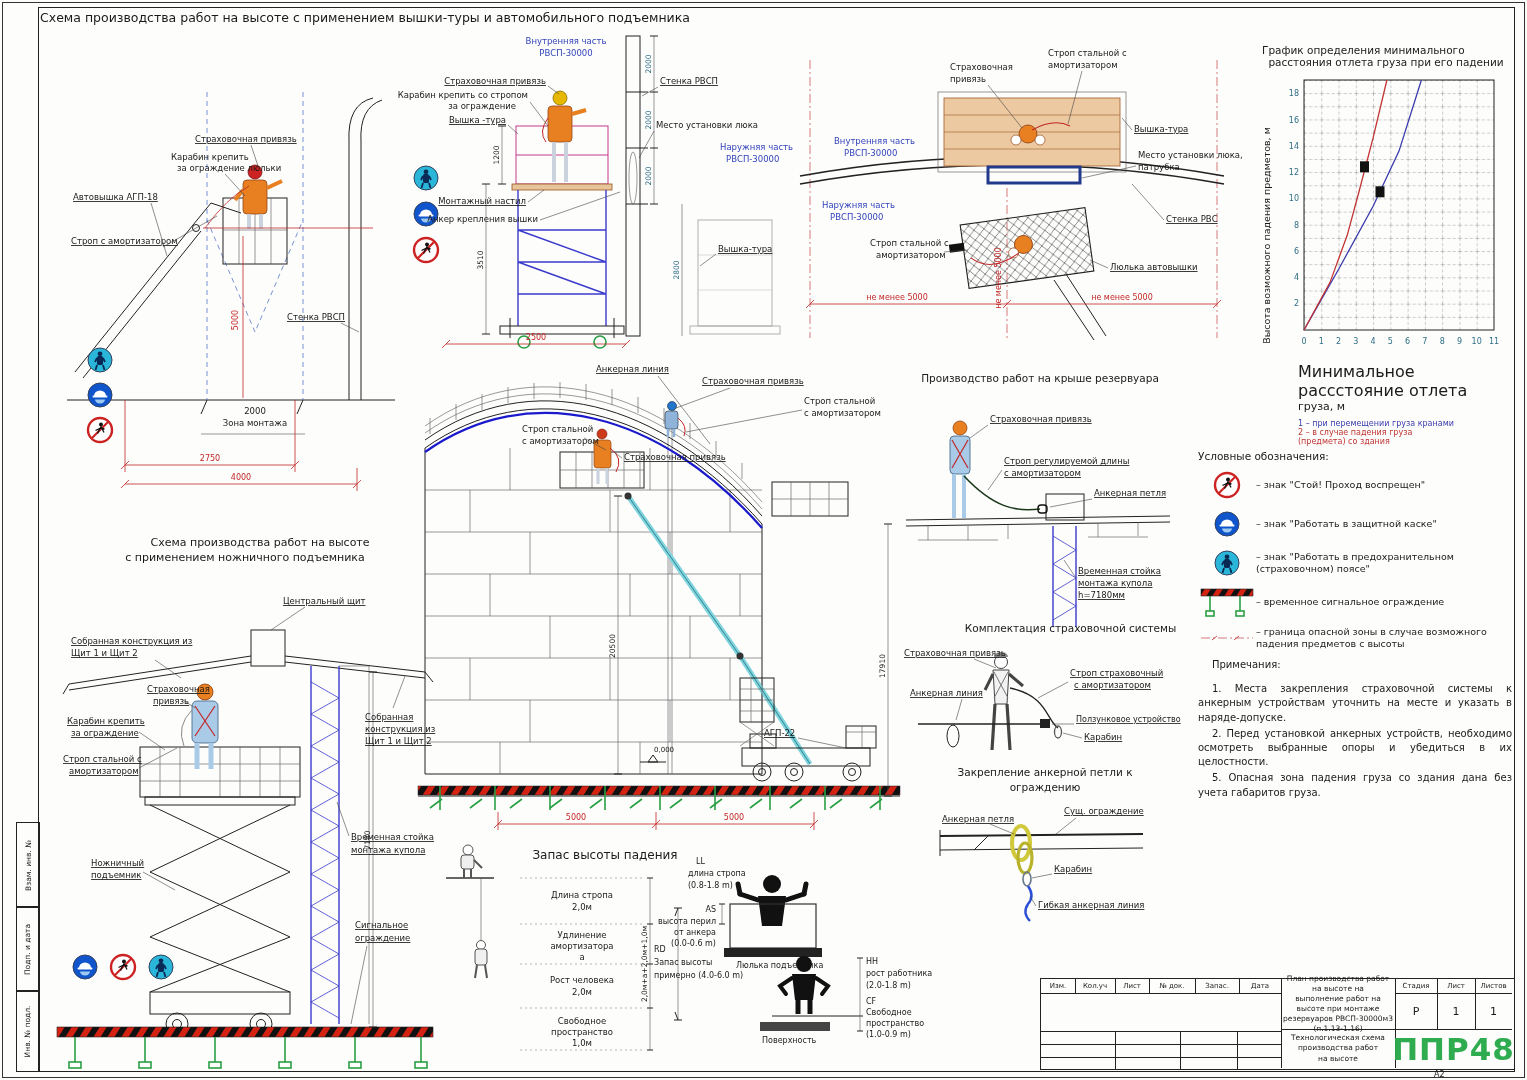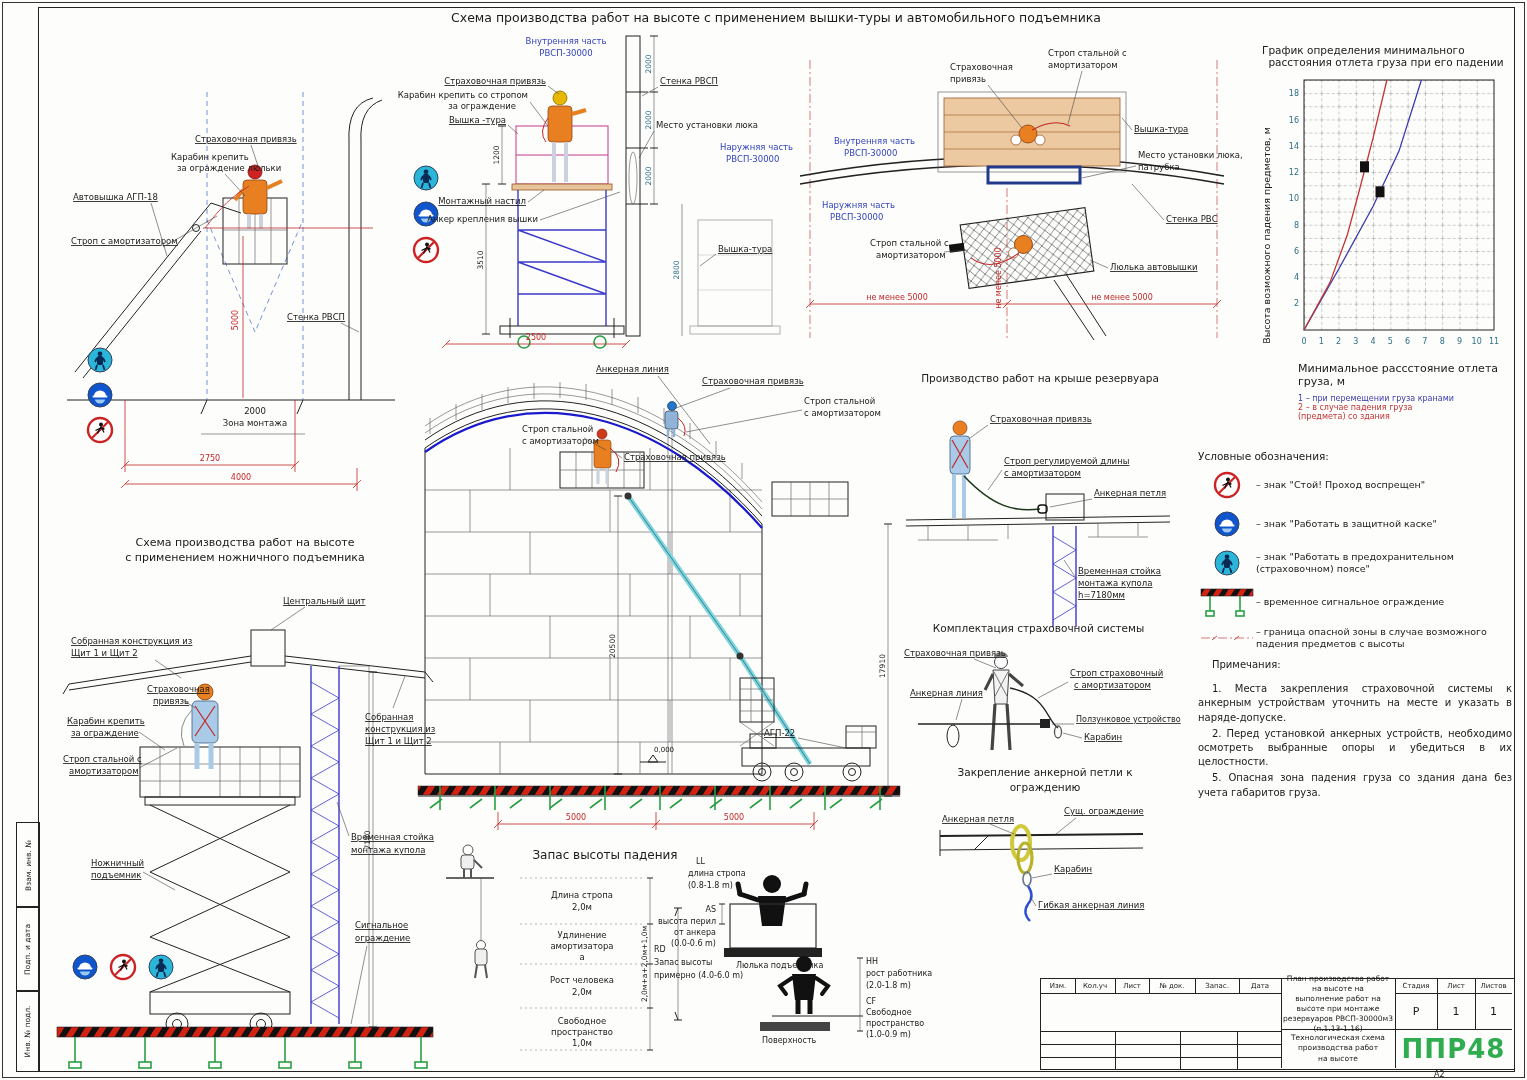--- a/index.html
+++ b/index.html
@@ -3,21 +3,21 @@
 <meta charset="utf-8">
 <style>
   html,body{margin:0;padding:0;background:#888;}
   #sheet{position:relative;width:1527px;height:1080px;background:#fdfdfc;overflow:hidden;
          font-family:"DejaVu Sans",sans-serif;color:#1a1a1a;}
   .abs{position:absolute;}
   .frame-outer{left:2px;top:2px;width:1521px;height:1074px;border:1.2px solid #333;}
   .frame-inner{left:38px;top:7px;width:1475px;height:1063px;border:1.8px solid #222;}
   .stamp-cell{left:16px;width:22px;border:1.2px solid #222;display:flex;align-items:center;justify-content:center;}
   .stamp-cell span{transform:rotate(-90deg);white-space:nowrap;font-size:7.5px;}
-  .sheet-title{left:40px;top:10px;width:1472px;text-align:center;font-size:12.5px;}
+  .sheet-title{left:40px;top:10px;width:1472px;font-size:12.5px;}
   .sec-title{font-size:11px;text-align:center;white-space:nowrap;}
   svg{display:block;overflow:visible;}
   svg text{font-family:"DejaVu Sans",sans-serif;font-size:8.5px;fill:#1a1a1a;}
   text.s7{font-size:7px;} text.s75{font-size:7.5px;} text.s8{font-size:8px;}
   text.ul{text-decoration:underline;}
   text.tb{fill:#3344bb;} text.tr{fill:#c22626;} text.tteal{fill:#2f6e86;}
   text.mid{text-anchor:middle;} text.end{text-anchor:end;}
   .k{stroke:#222;stroke-width:1;fill:none;}
   .k2{stroke:#222;stroke-width:1.6;fill:none;}
   .thin{stroke:#555;stroke-width:.6;fill:none;}
@@ -319,21 +319,21 @@
         <text class="s8 tteal mid" x="111.1" y="276">4</text>
         <text class="s8 tteal mid" x="128.4" y="276">5</text>
         <text class="s8 tteal mid" x="145.6" y="276">6</text>
         <text class="s8 tteal mid" x="162.9" y="276">7</text>
         <text class="s8 tteal mid" x="180.2" y="276">8</text>
         <text class="s8 tteal mid" x="197.5" y="276">9</text>
         <text class="s8 tteal mid" x="214.7" y="276">10</text>
         <text class="s8 tteal mid" x="232" y="276">11</text>
       </g>
     </svg>
-    <div style="font-size:11px;margin-left:50px;margin-top:4px;">Минимальное рассстояние отлета</div>
+    <div style="font-size:16px;margin-left:50px;margin-top:4px;">Минимальное рассстояние отлета</div>
     <div style="font-size:11px;margin-left:50px;">груза, м</div>
     <div style="font-size:8px;color:#3a3aad;margin-left:50px;margin-top:6px;">1 – при перемещении груза кранами</div>
     <div style="font-size:8px;color:#c23434;margin-left:50px;">2 – в случае падения груза</div>
     <div style="font-size:8px;color:#c23434;margin-left:50px;">(предмета) со здания</div>
   </div>
 
   <div class="abs" style="left:1198px;top:450px;width:315px;">
     <div style="font-size:10.5px;margin-bottom:8px;">Условные обозначения:</div>
     <div class="legend-row">
       <div class="legend-ic">
@@ -387,21 +387,21 @@
     </div>
   </div>
 
   <div class="abs notes" style="left:1198px;top:658px;width:314px;">
     <p style="text-indent:14px;margin-bottom:10px;">Примечания:</p>
     <p>1.  Места закрепления страховочной системы к анкерным устройствам уточнить на месте и указать в наряде-допуске.</p>
     <p>2.  Перед установкой анкерных устройств, необходимо осмотреть выбранные опоры и убедиться в их целостности.</p>
     <p>5.  Опасная зона падения груза со здания дана без учета габаритов груза.</p>
   </div>
 
-  <div class="abs sec-title" style="left:75px;top:536px;width:340px;">Схема производства работ на высоте</div>
+  <div class="abs sec-title" style="left:90px;top:536px;width:340px;">Схема производства работ на высоте</div>
   <div class="abs sec-title" style="left:75px;top:551px;width:340px;">с применением ножничного подъемника</div>
   <svg class="abs" style="left:55px;top:572px;" width="380" height="497" viewBox="0 0 380 497">
     <defs>
         <pattern id="hz1" patternUnits="userSpaceOnUse" width="14" height="10" patternTransform="skewX(-32)">
       <rect width="14" height="10" fill="#d42212"></rect>
           <rect width="7" height="10" fill="#111"></rect>
         </pattern>
       </defs>
     <g>
       <rect x="196" y="58" width="34" height="36" class="k"></rect>
@@ -606,21 +606,21 @@
       <line class="ld" x1="104" y1="78" x2="90" y2="98"></line>
       <text class="ul" x="196" y="104">Анкерная петля</text>
       <line class="ld" x1="194" y1="107" x2="152" y2="115"></line>
       <text class="ul" x="180" y="182">Временная стойка</text>
       <text class="ul" x="180" y="194">монтажа купола</text>
       <text class="ul" x="180" y="206">h=7180мм</text>
       <line class="ld" x1="178" y1="186" x2="166" y2="168"></line>
     </g>
   </svg>
 
-  <div class="abs sec-title" style="left:896px;top:622px;width:285px;font-size:10.5px;">Комплектация страховочной системы</div>
+  <div class="abs sec-title" style="left:928px;top:622px;width:285px;font-size:10.5px;">Комплектация страховочной системы</div>
   <svg class="abs" style="left:898px;top:640px;" width="290" height="134" viewBox="0 0 290 134">
     <g>
       <circle cx="103" cy="22" r="6.5" fill="#fff" stroke="#444" stroke-width="1"></circle>
       <path d="M96,17 a7,5 0 0 1 14,0 z" fill="#888"></path>
       <path d="M95,30 h16 l-2,34 h-12 z" fill="#f2f2f2" stroke="#444" stroke-width="1"></path>
       <path d="M97,64 l-3,46 M109,64 l3,46" stroke="#444" stroke-width="3.2" fill="none"></path>
       <path d="M111,34 l14,12 M95,34 l-8,16" stroke="#444" stroke-width="3" fill="none"></path>
       <path d="M96,32 l14,26 M110,32 l-14,26" stroke="#777" stroke-width="1" fill="none"></path>
     </g>
     <g>
@@ -784,17 +784,17 @@
       <span>Технологическая схема производства работ</span>
       <span>на высоте</span>
     </div>
     <div class="abs" style="left:354px;top:0;height:89px;border-left:1.2px solid #222;"></div>
     <div class="tb-cell" style="left:354px;top:0;width:42px;height:14px;border-bottom:1.2px solid #222;">Стадия</div>
     <div class="tb-cell" style="left:396px;top:0;width:38px;height:14px;border-bottom:1.2px solid #222;">Лист</div>
     <div class="tb-cell" style="left:434px;top:0;width:37px;height:14px;border-bottom:1.2px solid #222;border-right:none;">Листов</div>
     <div class="tb-cell" style="left:354px;top:14px;width:42px;height:36px;border-bottom:1.2px solid #222;font-size:11px;">Р</div>
     <div class="tb-cell" style="left:396px;top:14px;width:38px;height:36px;border-bottom:1.2px solid #222;font-size:11px;">1</div>
     <div class="tb-cell" style="left:434px;top:14px;width:37px;height:36px;border-bottom:1.2px solid #222;border-right:none;font-size:11px;">1</div>
-    <div class="abs" style="left:354px;top:50px;width:117px;height:39px;display:flex;align-items:center;justify-content:center;font-size:26px;font-weight:bold;color:#2fac4f;letter-spacing:1px;">ППР48</div>
+    <div class="abs" style="left:354px;top:50px;width:117px;height:39px;display:flex;align-items:center;justify-content:center;font-size:31px;font-weight:bold;color:#2fac4f;letter-spacing:1px;">ППР48</div>
   </div>
   <div class="abs" style="left:1434px;top:1070px;font-size:8px;">А2</div>
 
 </div>
 
 </body></html>

